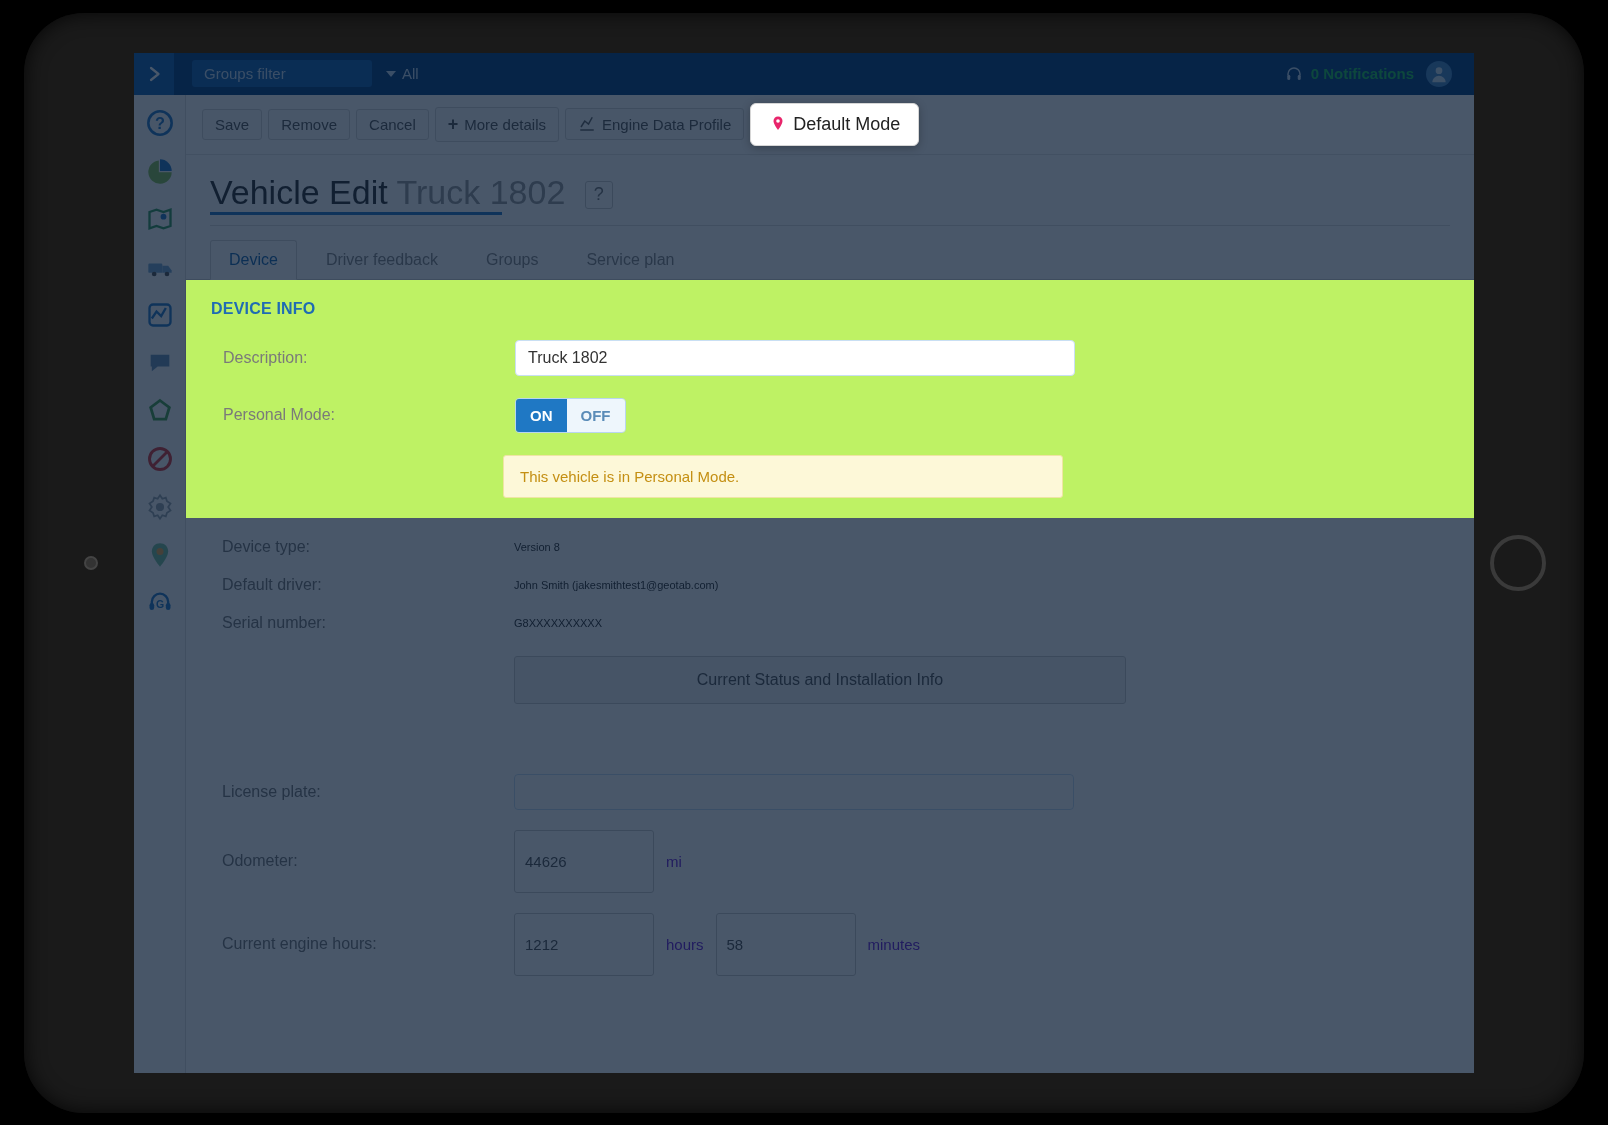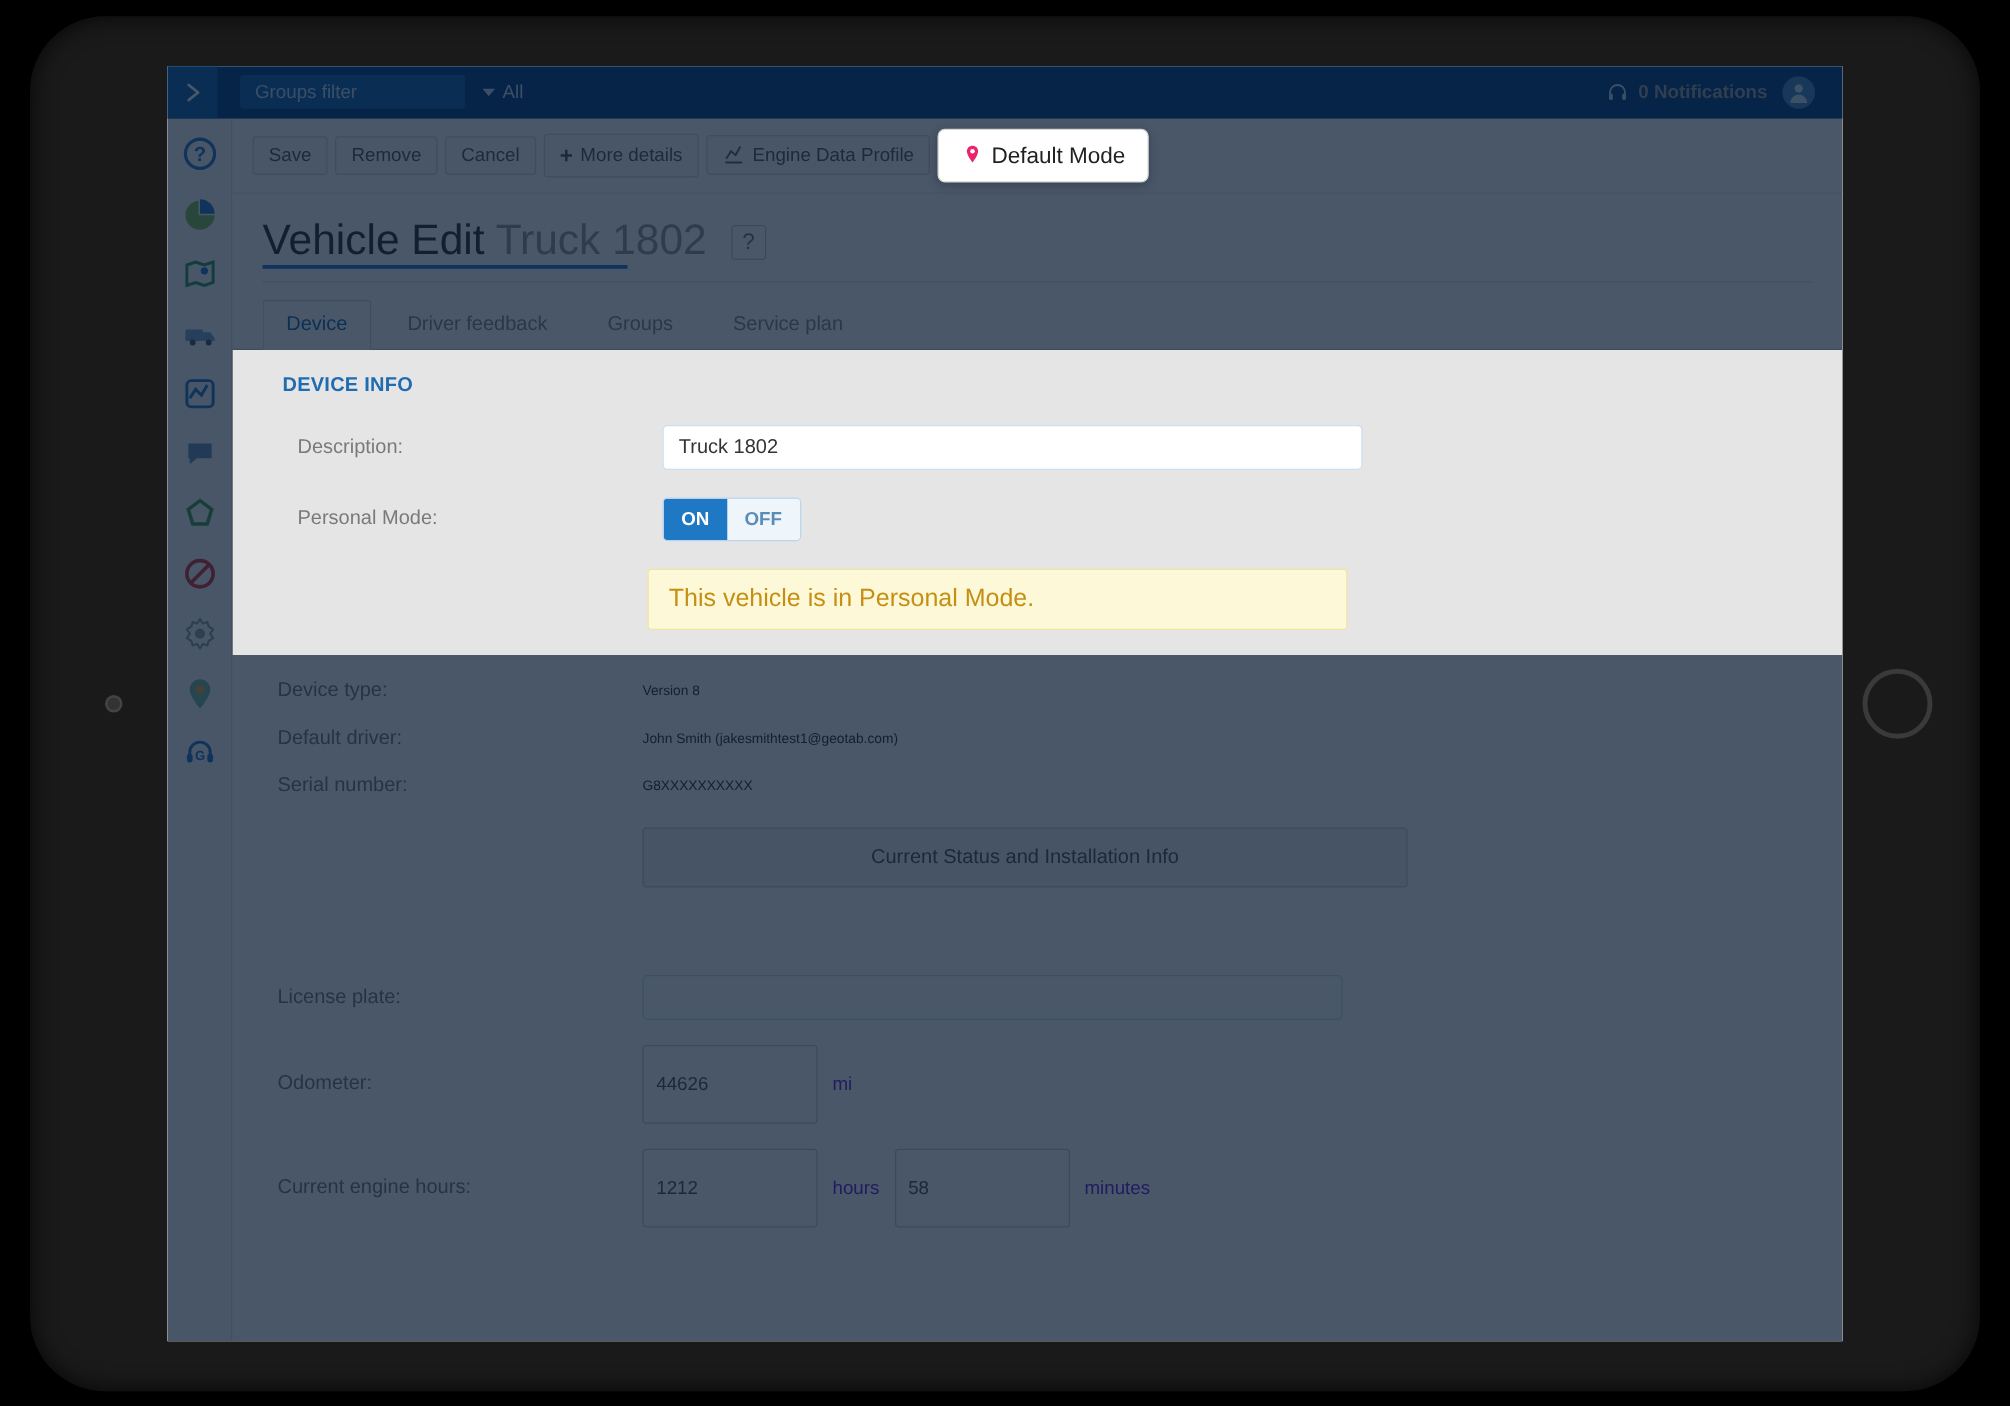--- a/index.html
+++ b/index.html
@@ -95,21 +95,21 @@
     gap: 6px;
     color: #c8ddf2;
   }
   .tri-down {
     width: 0; height: 0;
     border-left: 5px solid transparent;
     border-right: 5px solid transparent;
     border-top: 6px solid #c8ddf2;
   }
   .topbar .spacer { flex: 1; }
-  .notif { display: flex; gap: 8px; margin-right: 12px; color: #a3a3a3; font-weight: 600; }
+  .notif { display: flex; gap: 8px; margin-right: 12px; color: #22c55e; font-weight: 600; }
   .avatar { width: 26px; height: 26px; border-radius: 50%; background: #4a8bc9; margin-right: 22px; position: relative; display:flex; align-items:center; justify-content:center;}
   .avatar svg { width: 20px; height: 20px; }
 
   .body-row { display: flex; height: calc(100% - 42px); }
   .sidebar {
     width: 52px;
     background: #fafafa;
     border-right: 1px solid #ddd;
     display: flex;
     flex-direction: column;
@@ -212,22 +212,22 @@
   }
   .tab-border {
     border-bottom: 1px solid #d6d6d6;
     margin-top: -1px;
   }
 
   
   .panel-highlight {
     position: relative;
     z-index: 60;
-    background: #e5e5e5;
-    padding: 20px 24px 20px 40px;
+    background: #bef264;
+    padding: 20px 24px 20px 25px;
   }
   .section-h {
     color: #1f6cb3;
     font-weight: 700;
     font-size: 16px;
     letter-spacing: 0.2px;
   }
   .form-row {
     display: flex;
     align-items: center;
@@ -265,21 +265,21 @@
   .toggle .opt.on { background: #1f78c4; color: #fff; }
   .note {
     margin-top: 22px;
     margin-left: 292px;
     width: 560px;
     background: #fdf8d8;
     border: 1px solid #efe5a3;
     color: #c48f12;
     padding: 12px 16px;
     border-radius: 3px;
-    font-size: 20px;
+    font-size: 15px;
   }
 
   .dim-content { padding: 0 24px; }
   .dim-content .form-row { margin-top: 20px; }
   .val { color: #333; font-size: 11px; }
   .big-btn {
     margin-left: 292px;
     margin-top: 4px;
     width: 612px;
     border: 1px solid #ccc;

